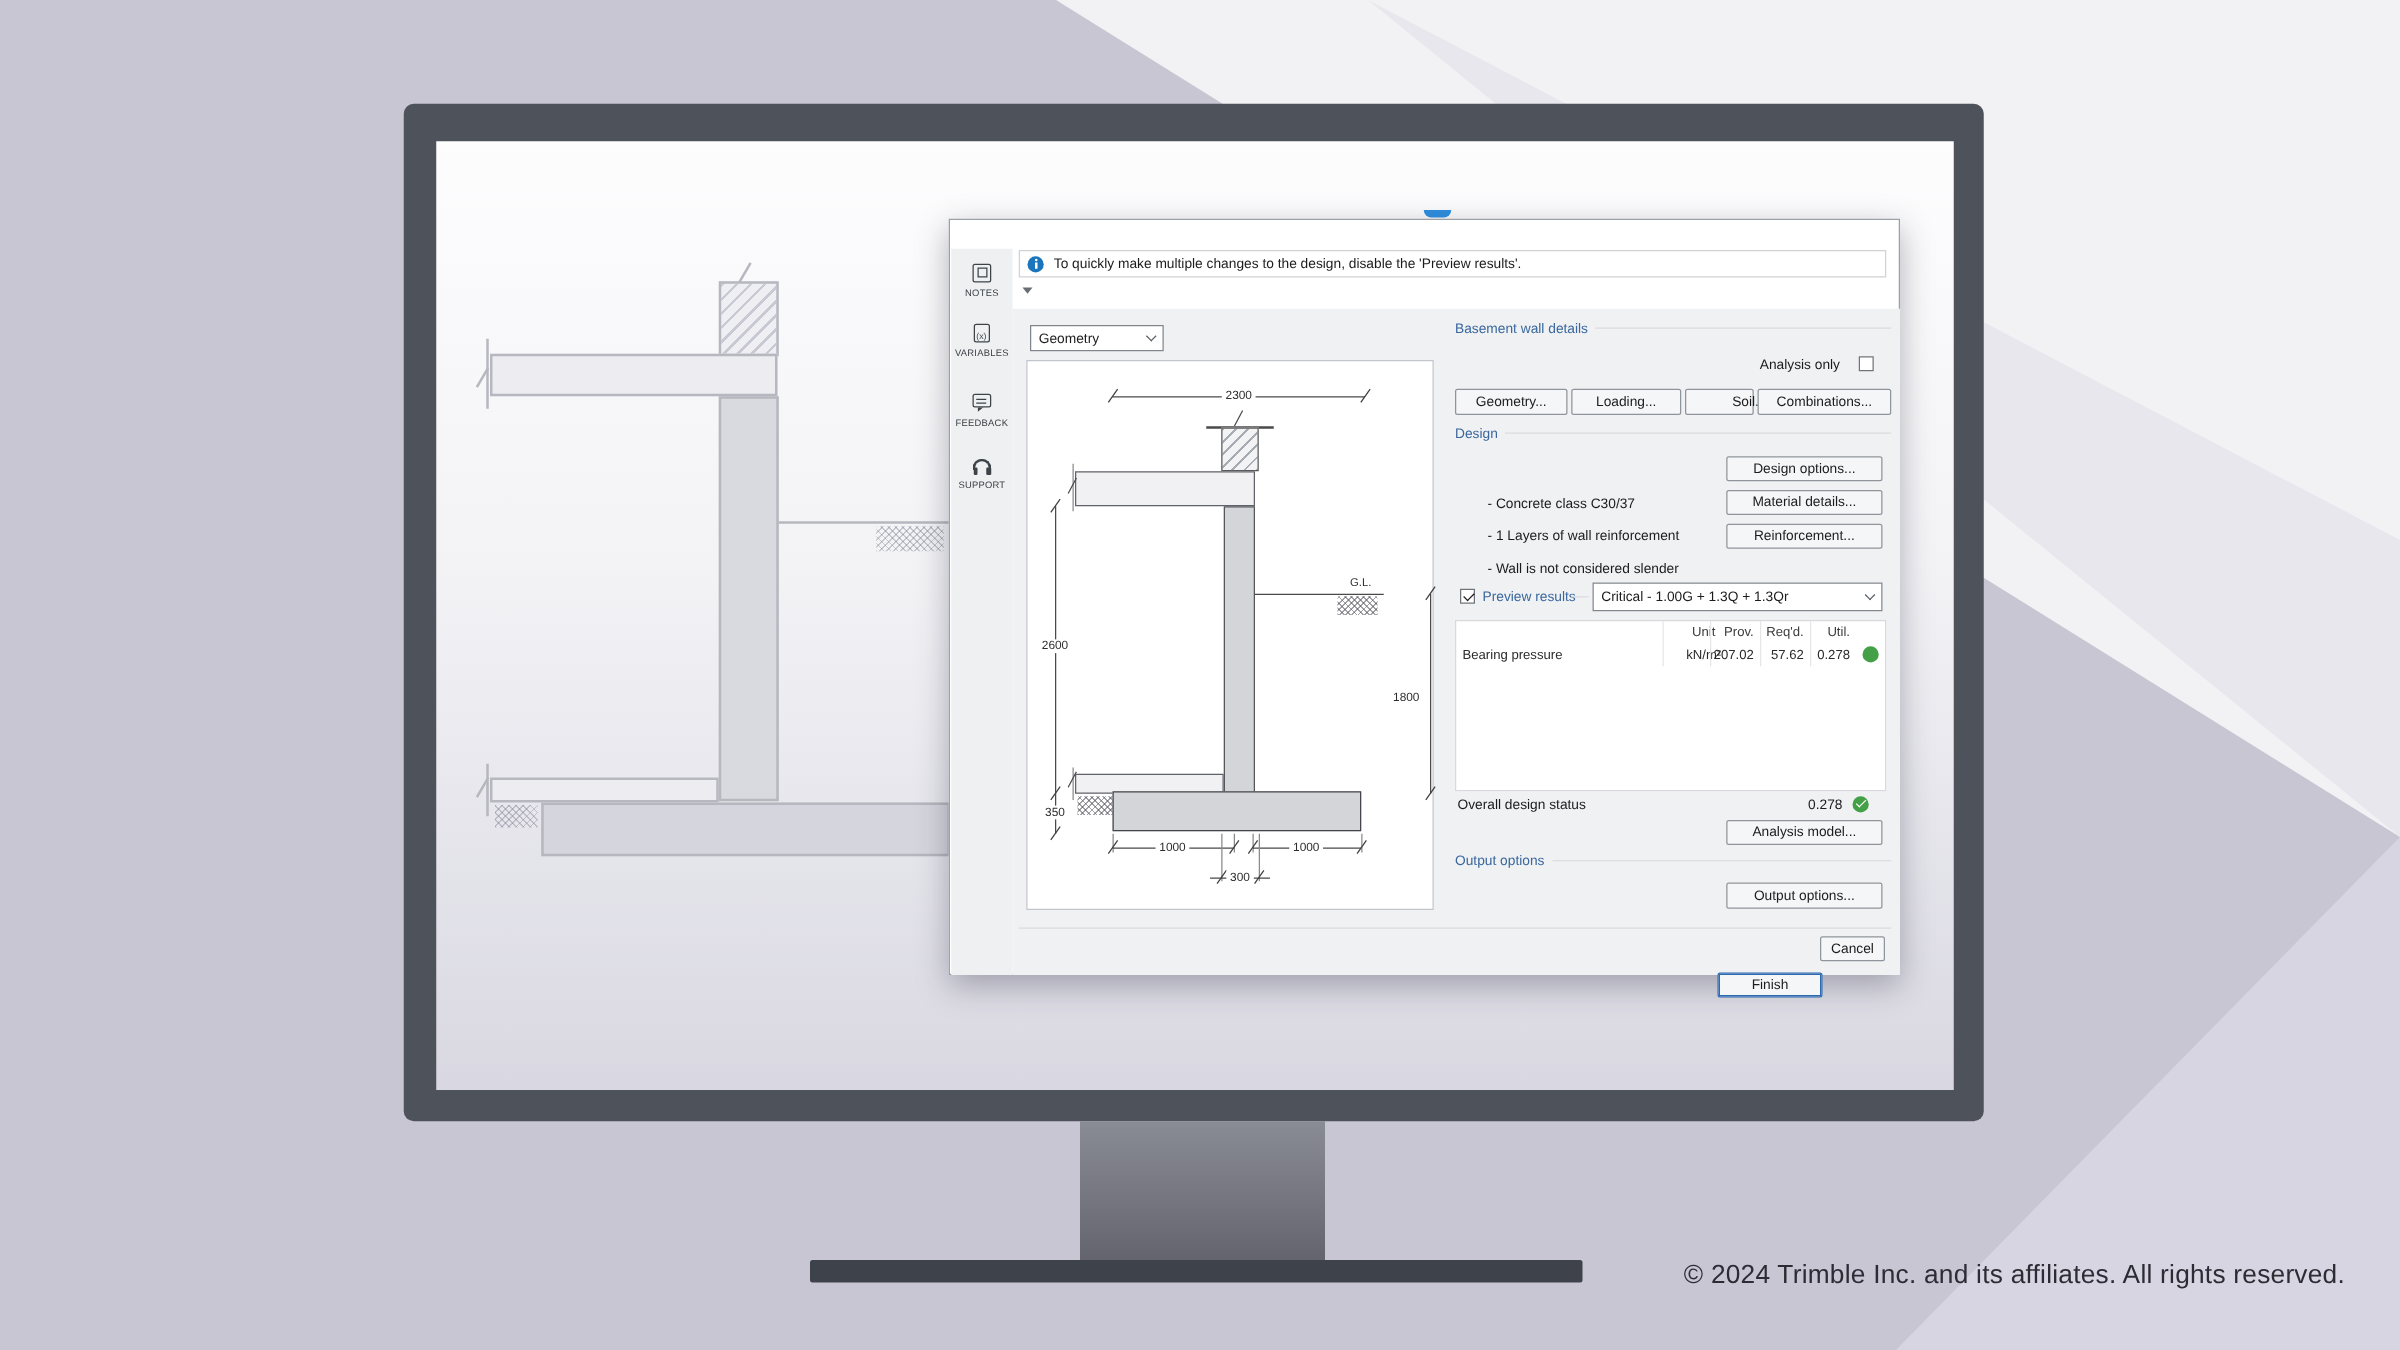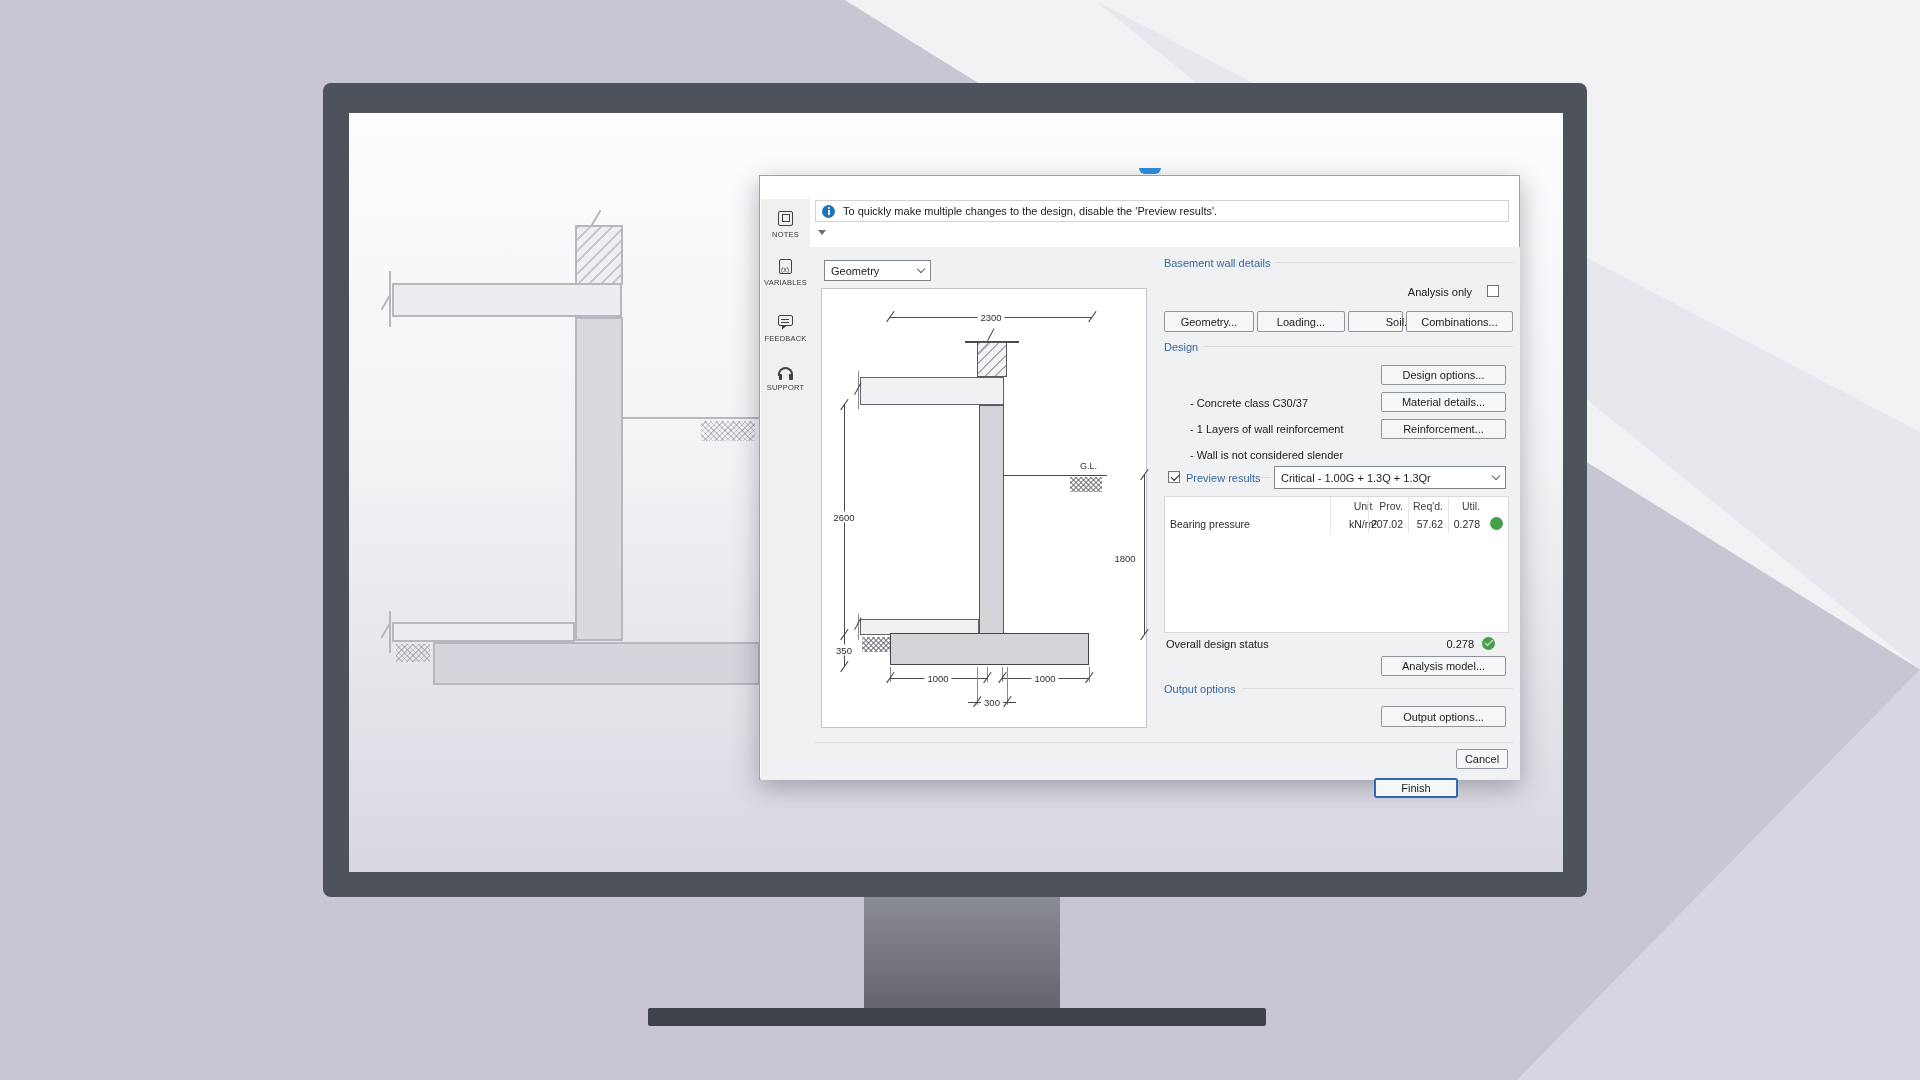--- a/index.html
+++ b/index.html
@@ -311,13 +311,14 @@
         <div class="btn btn-default" style="left:614px;top:602px;width:84px;height:20px;">Finish</div>
         <div class="btn" style="left:696px;top:573px;width:52px;height:20px;">Cancel</div>
       </div>
 
     </div>
   </div>
 
   <div class="stand-neck"></div>
   <div class="stand-base"></div>
 
+  <div class="copyright">© 2024 Trimble Inc. and its affiliates. All rights reserved.</div>
 </div>
 
 </body></html>

